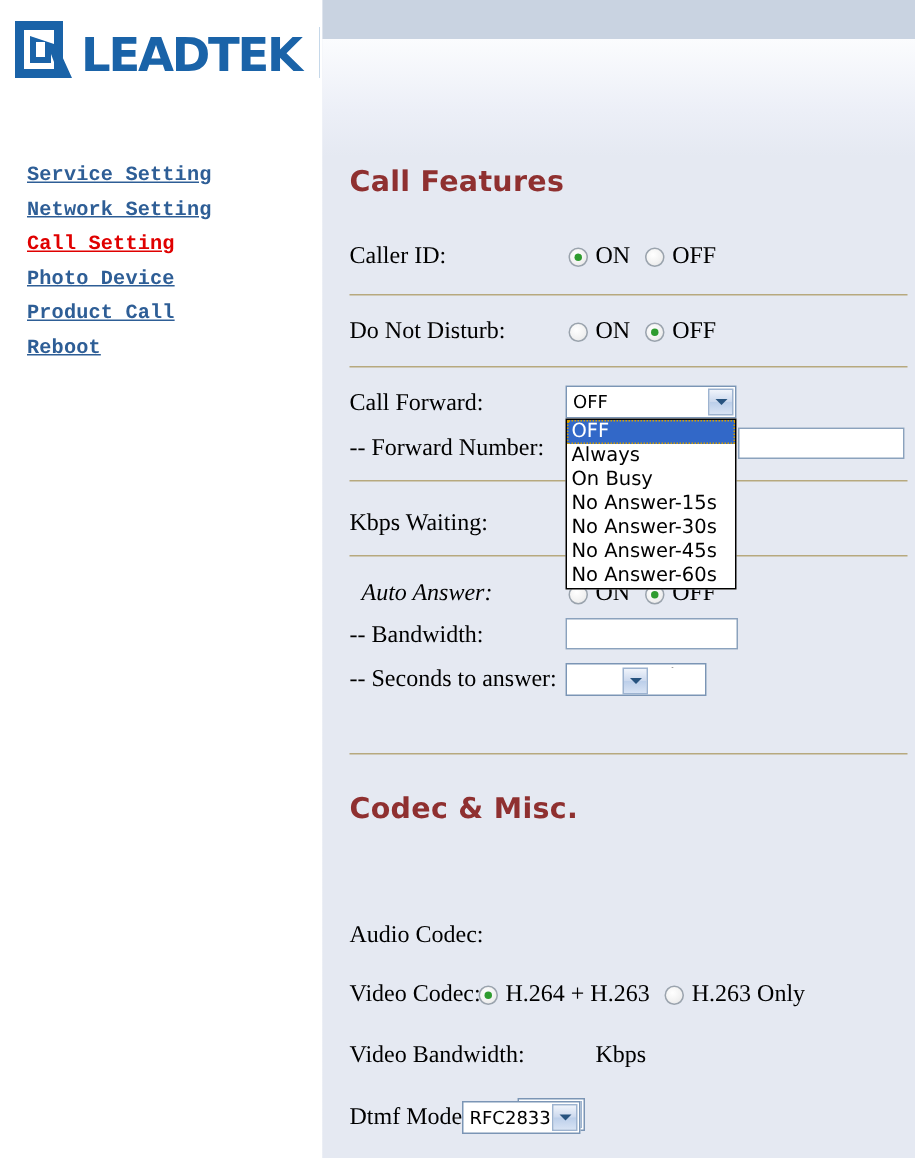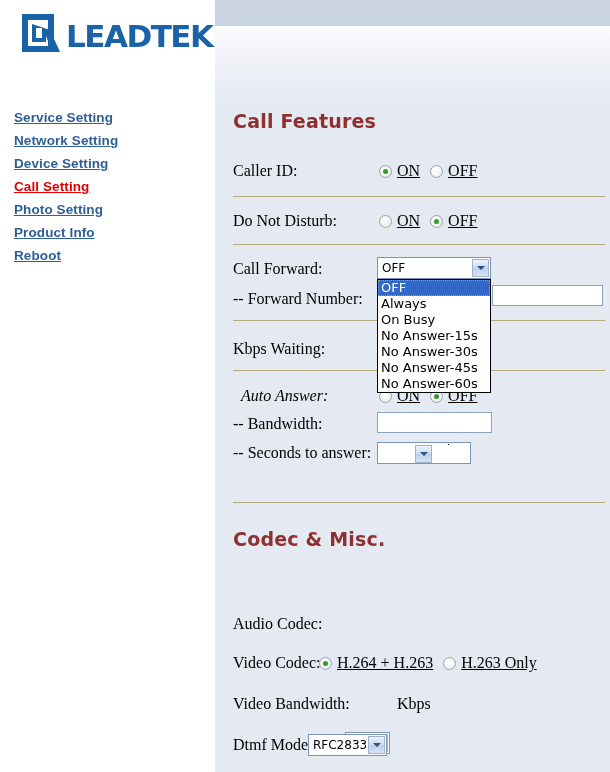--- a/index.html
+++ b/index.html
@@ -11,21 +11,21 @@
     height: 772px;
     background: #ffffff;
     font-family: "Liberation Sans", sans-serif;
     overflow: hidden;
     position: relative;
   }
 
   
   #left-nav {
     position: absolute;
-    left: 12px; top: 0;
+    left: 0; top: 0;
     width: 215px;
     height: 568px;
     background: #ffffff;
   }
 
   #logo {
     position: absolute;
     left: 8px;
     top: 12px;
     width: 205px;
@@ -34,25 +34,25 @@
   #logo svg { display: block; }
 
   #nav-list {
     position: absolute;
     left: 0;
     top: 106px;
     width: 215px;
   }
   .nav-item {
     display: block;
-    font-family: Liberation Sans, sans-serif;
+    font-family: Liberation Mono, monospace;
     font-size: 13.5px;
     font-weight: bold;
     color: #2e5e96;
-    padding: 0 0 0 2px;
+    padding: 0 0 0 18px;
     height: 23px;
     line-height: 23px;
     letter-spacing: 0.1px;
     cursor: pointer;
     white-space: nowrap;
   }
   .nav-item.active { color: #e00000; }
 
   
   #right-panel {
@@ -146,21 +146,20 @@
     width: 5px; height: 5px;
     border-radius: 50%;
     background: #2f9c2f;
   }
   .radio-label {
     font-family: "Liberation Serif", serif;
     font-size: 16px;
     color: #000;
     margin: 0 10px 0 5px;
     line-height: 1;
-    text-decoration: underline;
   }
 
   
   .xp-select {
     position: absolute;
     box-sizing: border-box;
     border: 1px solid #7b95b5;
     background: #ffffff;
     height: 22px;
     display: flex;
@@ -268,24 +267,23 @@
       </g>
       <text x="46" y="35" font-family="DejaVu Sans, sans-serif" font-size="32" font-weight="bold" fill="#1a63a8" letter-spacing="-1">LEADTEK</text>
       <rect x="46" y="0" width="160" height="42" fill="#ffffff"></rect>
       <text x="46" y="35" font-family="DejaVu Sans, sans-serif" font-size="31" font-weight="bold" fill="#1a63a8" letter-spacing="-1.5">LEADTEK</text>
     </svg>
   </div>
 
   <div id="nav-list">
     <a class="nav-item" href="#">Service Setting</a>
     <a class="nav-item" href="#">Network Setting</a>
-    <a class="nav-item" href="#">Device Setting</a>
     <a class="nav-item active" href="#">Call Setting</a>
-    <a class="nav-item" href="#">Photo Setting</a>
-    <a class="nav-item" href="#">Product Info</a>
+    <a class="nav-item" href="#">Photo Device</a>
+    <a class="nav-item" href="#">Product Call</a>
     <a class="nav-item" href="#">Reboot</a>
   </div>
 </div>
 
 <div id="right-panel">
   <div id="panel-topband"></div>
   <div id="panel-gradient"></div>
 
   <div id="content">
 

